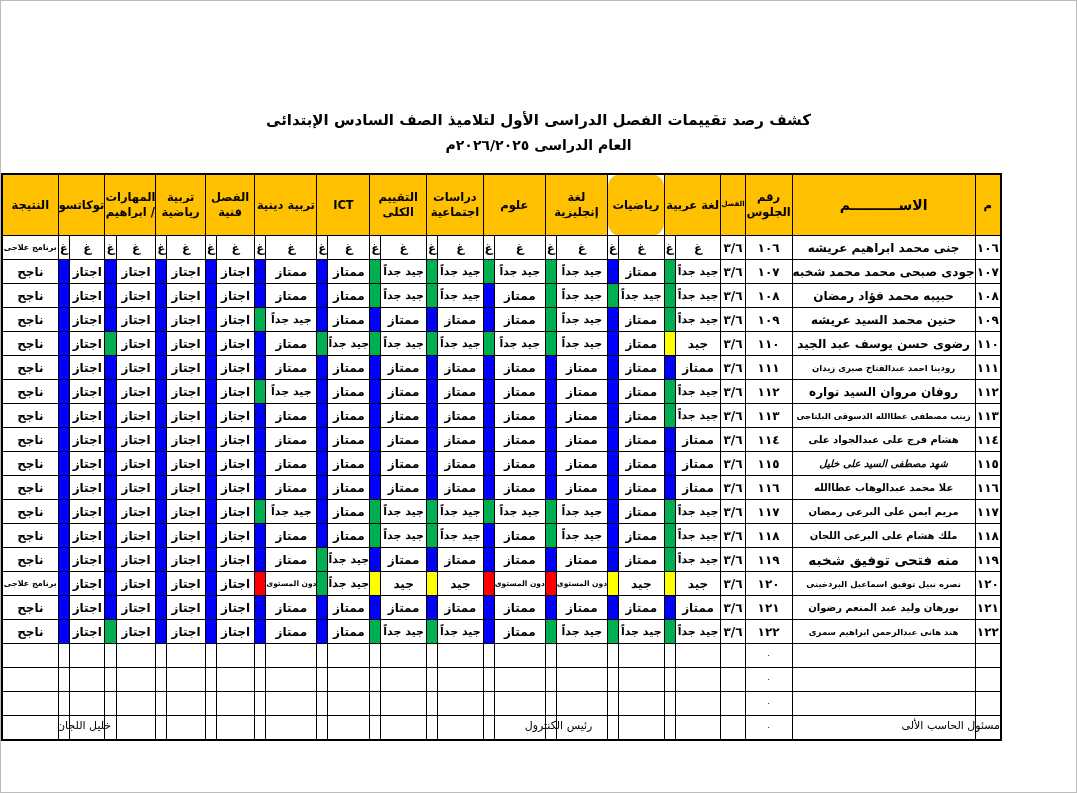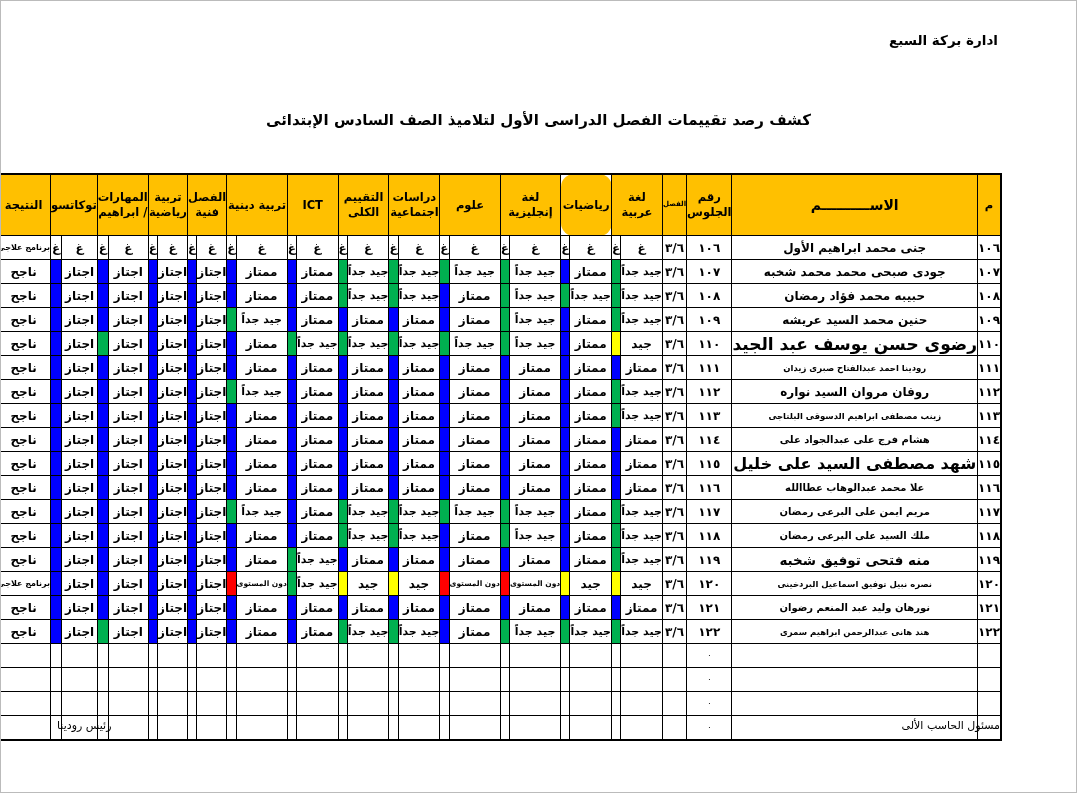--- a/index.html
+++ b/index.html
@@ -35,25 +35,25 @@
   .footer-line .f-right{position:absolute;right:76px;}
   .footer-line .f-center{position:absolute;right:0;left:40px;text-align:center;}
   .footer-line .f-left{position:absolute;left:56px;}
 </style>
 </head>
 <body>
 
 <div class="sheet">
 
   <div class="org-block">
-    <div>ادارة بركة السبع</div>
   </div>
 
   <div class="title-block">
     <div class="title-main">كشف رصد تقييمات الفصل الدراسى الأول لتلاميذ الصف السادس الإبتدائى</div>
+    <div class="title-year">العام الدراسى ٢٠٢٦/٢٠٢٥م</div>
   </div>
 
   <table class="grades">
     <colgroup>
         <col style="width: 26px;">
         <col style="width: 136px;">
         <col style="width: 47px;">
         <col style="width: 22px;">
         <col style="width: 46px;">
         <col style="width: 11px;">
@@ -98,21 +98,21 @@
           <th colspan="2" style="background: rgb(255, 192, 0);">الفصل فنية</th>
           <th colspan="2" style="background: rgb(255, 192, 0);">تربية رياضية</th>
           <th colspan="2" style="background: rgb(255, 192, 0);">المهارات / ابراهيم</th>
           <th colspan="2" style="background: rgb(255, 192, 0);">توكاتسو</th>
           <th style="background: rgb(255, 192, 0);">النتيجة</th>
         </tr>
       </thead>
     <tbody>
         <tr>
           <td class="serial">١٠٦</td>
-          <td class="namec" style="font-size: 12px;">جنى محمد ابراهيم الأول</td>
+          <td class="namec" style="font-size: 12px;">جنى محمد ابراهيم عريشه</td>
           <td class="seat">١٠٦</td>
           <td class="klass">٣/٦</td>
           <td style="font-size: 12px;">غ</td>
           <td class="strip">غ</td>
           <td style="font-size: 12px;">غ</td>
           <td class="strip">غ</td>
           <td style="font-size: 12px;">غ</td>
           <td class="strip">غ</td>
           <td style="font-size: 12px;">غ</td>
           <td class="strip">غ</td>
@@ -222,21 +222,21 @@
           <td style="font-size: 12px;">اجتاز</td>
           <td class="strip" style="background: rgb(0, 0, 255);"></td>
           <td style="font-size: 12px;">اجتاز</td>
           <td class="strip" style="background: rgb(0, 0, 255);"></td>
           <td style="font-size: 12px;">اجتاز</td>
           <td class="strip" style="background: rgb(0, 0, 255);"></td>
           <td style="font-size: 12px;">ناجح</td>
         </tr>
         <tr>
           <td class="serial">١١٠</td>
-          <td class="namec" style="font-size: 17px;">رضوى حسن يوسف عبد الجيد</td>
+          <td class="namec" style="font-size: 12px;">رضوى حسن يوسف عبد الجيد</td>
           <td class="seat">١١٠</td>
           <td class="klass">٣/٦</td>
           <td style="font-size: 12px;">جيد</td>
           <td class="strip" style="background: rgb(255, 255, 0);"></td>
           <td style="font-size: 12px;">ممتاز</td>
           <td class="strip" style="background: rgb(0, 0, 255);"></td>
           <td style="font-size: 11px;">جيد جداً</td>
           <td class="strip" style="background: rgb(0, 176, 80);"></td>
           <td style="font-size: 11px;">جيد جداً</td>
           <td class="strip" style="background: rgb(0, 176, 80);"></td>
@@ -315,21 +315,21 @@
           <td style="font-size: 12px;">اجتاز</td>
           <td class="strip" style="background: rgb(0, 0, 255);"></td>
           <td style="font-size: 12px;">اجتاز</td>
           <td class="strip" style="background: rgb(0, 0, 255);"></td>
           <td style="font-size: 12px;">اجتاز</td>
           <td class="strip" style="background: rgb(0, 0, 255);"></td>
           <td style="font-size: 12px;">ناجح</td>
         </tr>
         <tr>
           <td class="serial">١١٣</td>
-          <td class="namec" style="font-size: 8.5px;">زينب مصطفى ابراهيم الدسوقى البلتاجى</td>
+          <td class="namec" style="font-size: 8.5px;">زينب مصطفى عطاالله الدسوقى البلتاجى</td>
           <td class="seat">١١٣</td>
           <td class="klass">٣/٦</td>
           <td style="font-size: 11px;">جيد جداً</td>
           <td class="strip" style="background: rgb(0, 176, 80);"></td>
           <td style="font-size: 12px;">ممتاز</td>
           <td class="strip" style="background: rgb(0, 0, 255);"></td>
           <td style="font-size: 12px;">ممتاز</td>
           <td class="strip" style="background: rgb(0, 0, 255);"></td>
           <td style="font-size: 12px;">ممتاز</td>
           <td class="strip" style="background: rgb(0, 0, 255);"></td>
@@ -377,21 +377,21 @@
           <td style="font-size: 12px;">اجتاز</td>
           <td class="strip" style="background: rgb(0, 0, 255);"></td>
           <td style="font-size: 12px;">اجتاز</td>
           <td class="strip" style="background: rgb(0, 0, 255);"></td>
           <td style="font-size: 12px;">اجتاز</td>
           <td class="strip" style="background: rgb(0, 0, 255);"></td>
           <td style="font-size: 12px;">ناجح</td>
         </tr>
         <tr>
           <td class="serial">١١٥</td>
-          <td class="namec" style="font-size: 16px;">شهد مصطفى السيد على خليل</td>
+          <td class="namec" style="font-size: 10px; font-style: italic;">شهد مصطفى السيد على خليل</td>
           <td class="seat">١١٥</td>
           <td class="klass">٣/٦</td>
           <td style="font-size: 12px;">ممتاز</td>
           <td class="strip" style="background: rgb(0, 0, 255);"></td>
           <td style="font-size: 12px;">ممتاز</td>
           <td class="strip" style="background: rgb(0, 0, 255);"></td>
           <td style="font-size: 12px;">ممتاز</td>
           <td class="strip" style="background: rgb(0, 0, 255);"></td>
           <td style="font-size: 12px;">ممتاز</td>
           <td class="strip" style="background: rgb(0, 0, 255);"></td>
@@ -470,21 +470,21 @@
           <td style="font-size: 12px;">اجتاز</td>
           <td class="strip" style="background: rgb(0, 0, 255);"></td>
           <td style="font-size: 12px;">اجتاز</td>
           <td class="strip" style="background: rgb(0, 0, 255);"></td>
           <td style="font-size: 12px;">اجتاز</td>
           <td class="strip" style="background: rgb(0, 0, 255);"></td>
           <td style="font-size: 12px;">ناجح</td>
         </tr>
         <tr>
           <td class="serial">١١٨</td>
-          <td class="namec" style="font-size: 10px;">ملك السيد على البرعى رمضان</td>
+          <td class="namec" style="font-size: 10px;">ملك هشام على البرعى اللجان</td>
           <td class="seat">١١٨</td>
           <td class="klass">٣/٦</td>
           <td style="font-size: 11px;">جيد جداً</td>
           <td class="strip" style="background: rgb(0, 176, 80);"></td>
           <td style="font-size: 12px;">ممتاز</td>
           <td class="strip" style="background: rgb(0, 0, 255);"></td>
           <td style="font-size: 11px;">جيد جداً</td>
           <td class="strip" style="background: rgb(0, 176, 80);"></td>
           <td style="font-size: 12px;">ممتاز</td>
           <td class="strip" style="background: rgb(0, 0, 255);"></td>
@@ -752,16 +752,17 @@
           <td class="strip"></td>
           <td></td>
           <td class="strip"></td>
           <td></td>
         </tr>
       </tbody>
   </table>
 
   <div class="footer-line">
     <span class="f-right">مسئول الحاسب الألى</span>
-    <span class="f-left">رئيس رودينا</span>
+    <span class="f-center">رئيس الكنترول</span>
+    <span class="f-left">خليل اللجان</span>
   </div>
 
 </div>
 
 </body></html>

